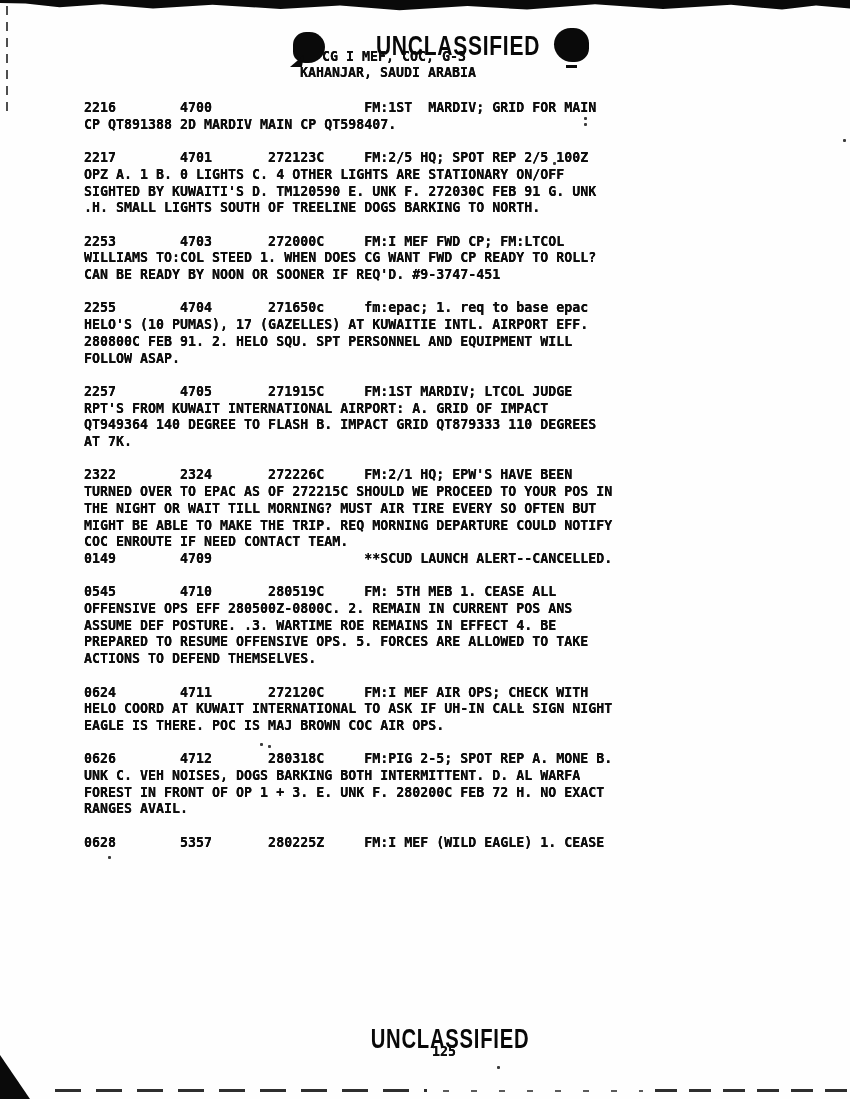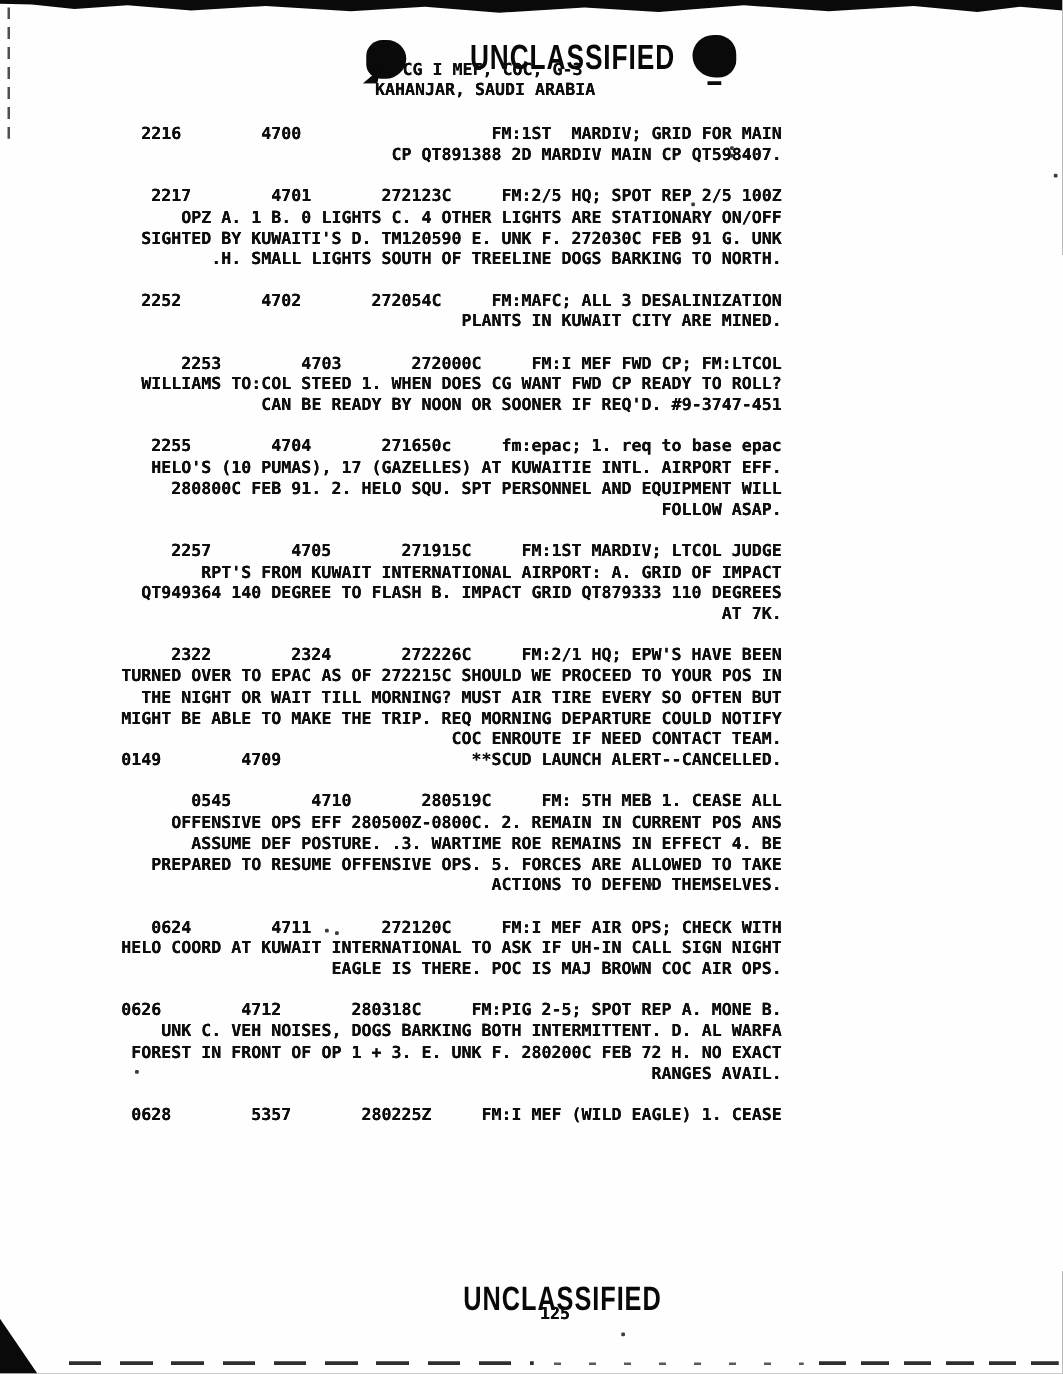--- a/index.html
+++ b/index.html
@@ -47,21 +47,21 @@
     font-family:"Liberation Sans", sans-serif; font-weight:bold; font-size:28px;
     letter-spacing:1px; color:#080808; white-space:nowrap;
   }
   .stamp-top { left:458px; top:30px; }
   .stamp-bottom { left:450px; top:1024px; font-size:27px; }
   
   .tw { font-family:"DejaVu Sans Mono", monospace; font-weight:bold; font-size:13.3px;
         line-height:16.7px; color:#0d0d0d; text-shadow:0 0 .4px #000; white-space:pre; }
   .hdr-unit { position:absolute; left:322px; top:49px; }
   .hdr-loc  { position:absolute; left:300px; top:65px; }
-  .entries  { position:absolute; left:97px; top:100px;text-align:right; }
+  .entries  { position:absolute; left:84px; top:100px; }
   .entry { white-space:pre; margin:0 0 16.7px 0; }
   .entry.joined { margin-top:-16.7px; }
   .page-num { position:absolute; left:432px; top:1044px; }
 </style>
 </head>
 <body>
 
 <div class="page">
 
   <div class="scan-top-band"></div>
@@ -70,22 +70,21 @@
   <span class="blob blob-left"></span>
   <span class="blob blob-right"></span>
   <div class="stamp stamp-top">UNCLASSIFIED</div>
   <div class="tw hdr-unit">CG I MEF, COC, G-3</div>
   <div class="tw hdr-loc">KAHANJAR, SAUDI ARABIA</div>
 
   <div class="tw entries"><div class="entry">2216        4700                   FM:1ST  MARDIV; GRID FOR MAIN
 CP QT891388 2D MARDIV MAIN CP QT598407.</div><div class="entry">2217        4701       272123C     FM:2/5 HQ; SPOT REP 2/5 100Z
 OPZ A. 1 B. 0 LIGHTS C. 4 OTHER LIGHTS ARE STATIONARY ON/OFF
 SIGHTED BY KUWAITI'S D. TM120590 E. UNK F. 272030C FEB 91 G. UNK
-.H. SMALL LIGHTS SOUTH OF TREELINE DOGS BARKING TO NORTH.</div><div class="entry">2252        4702       272054C     FM:MAFC; ALL 3 DESALINIZATION
-PLANTS IN KUWAIT CITY ARE MINED.</div><div class="entry">2253        4703       272000C     FM:I MEF FWD CP; FM:LTCOL
+.H. SMALL LIGHTS SOUTH OF TREELINE DOGS BARKING TO NORTH.</div><div class="entry">2253        4703       272000C     FM:I MEF FWD CP; FM:LTCOL
 WILLIAMS TO:COL STEED 1. WHEN DOES CG WANT FWD CP READY TO ROLL?
 CAN BE READY BY NOON OR SOONER IF REQ'D. #9-3747-451</div><div class="entry">2255        4704       271650c     fm:epac; 1. req to base epac
 HELO'S (10 PUMAS), 17 (GAZELLES) AT KUWAITIE INTL. AIRPORT EFF.
 280800C FEB 91. 2. HELO SQU. SPT PERSONNEL AND EQUIPMENT WILL
 FOLLOW ASAP.</div><div class="entry">2257        4705       271915C     FM:1ST MARDIV; LTCOL JUDGE
 RPT'S FROM KUWAIT INTERNATIONAL AIRPORT: A. GRID OF IMPACT
 QT949364 140 DEGREE TO FLASH B. IMPACT GRID QT879333 110 DEGREES
 AT 7K.</div><div class="entry">2322        2324       272226C     FM:2/1 HQ; EPW'S HAVE BEEN
 TURNED OVER TO EPAC AS OF 272215C SHOULD WE PROCEED TO YOUR POS IN
 THE NIGHT OR WAIT TILL MORNING? MUST AIR TIRE EVERY SO OFTEN BUT

